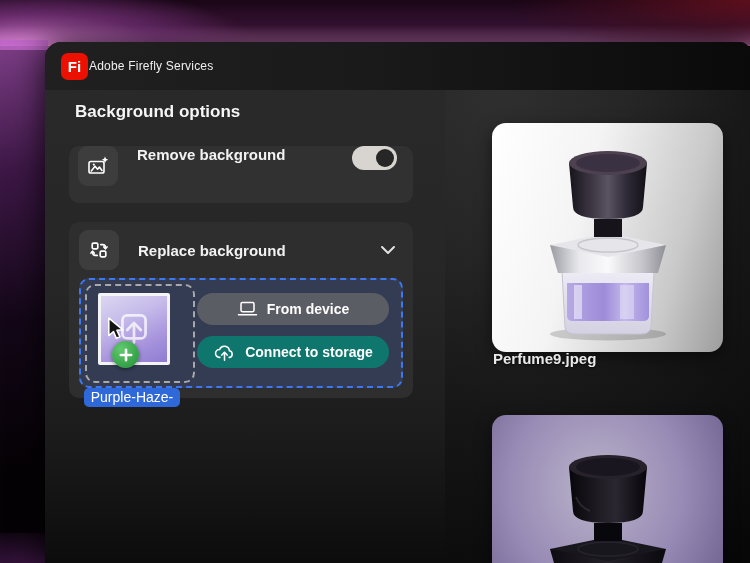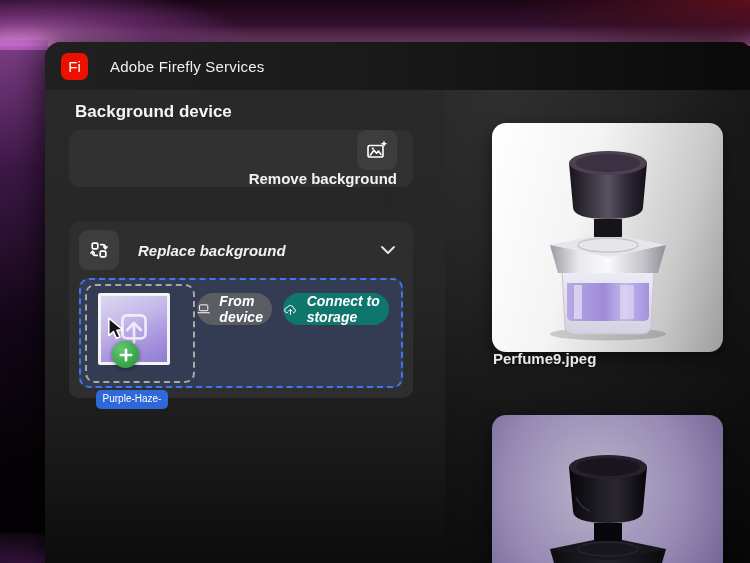--- a/index.html
+++ b/index.html
@@ -17,63 +17,63 @@
     background:linear-gradient(180deg, rgba(190,95,205,.65) 0%, rgba(130,50,150,.45) 30%, rgba(70,25,90,.22) 65%, transparent 100%);}
   .glow-bottom{position:absolute;bottom:0;left:0;width:320px;height:30px;
     background:radial-gradient(70% 180% at 8% 100%, rgba(140,50,160,.35) 0%, transparent 75%);}
 
   
   .window{position:absolute;left:45px;top:42px;right:0;bottom:0;background:#171717;
     border-radius:16px 10px 0 0;overflow:hidden;box-shadow:0 0 34px rgba(0,0,0,.85);}
   .titlebar{height:48px;display:flex;align-items:center;padding:0 16px;
     background:linear-gradient(90deg,#202020 0%, #1a1a1a 45%, #0a0a0a 100%);}
   .logo{width:27px;height:27px;border-radius:7px;background:#eb1000;color:#fff;
-    font-weight:normal;font-size:15px;display:flex;align-items:center;justify-content:center;flex:0 0 auto;}
-  .app-title{color:#efefef;font-size:15px;margin-left:22px;letter-spacing:.2px;}
+    font-weight:bold;font-size:15px;display:flex;align-items:center;justify-content:center;flex:0 0 auto;}
+  .app-title{color:#efefef;font-size:12px;margin-left:1px;letter-spacing:.2px;}
 
   .main{position:absolute;top:48px;left:0;right:0;bottom:0;display:flex;}
 
   
   .sidebar{width:400px;flex:0 0 auto;position:relative;
     background:linear-gradient(180deg,#292929 0%, #262626 42%, #1c1c1c 72%, #0c0c0c 100%);}
   .panel-title{position:absolute;left:30px;top:12px;font-size:17px;font-weight:bold;color:#f5f5f5;}
 
-  .row-remove{position:absolute;left:24px;top:40px;width:344px;height:57px;background:#313131;
-    border-radius:10px;display:flex;align-items:flex-end;padding:0 16px 0 9px;box-sizing:border-box;flex-direction:column;}
+  .row-remove{position:absolute;left:24px;top:56px;width:344px;height:57px;background:#313131;
+    border-radius:10px;display:flex;align-items:flex-start;padding:0 16px 0 9px;box-sizing:border-box;}
   .chip{width:40px;height:40px;border-radius:9px;background:#3d3d3d;display:flex;
     align-items:center;justify-content:center;flex:0 0 auto;}
   .row-label{color:#f2f2f2;font-size:15px;font-weight:600;margin-left:19px;}
   .toggle{margin-left:auto;width:45px;height:24px;border-radius:12px;background:#d8d5d0;position:relative;}
   .toggle .knob{position:absolute;right:3px;top:3px;width:18px;height:18px;border-radius:50%;background:#262626;}
 
   .card-replace{position:absolute;left:24px;top:132px;width:344px;height:176px;background:#2e2e2e;
-    border-radius:10px;box-sizing:border-box;padding:8px 10px;font-style:italic;}
+    border-radius:10px;box-sizing:border-box;padding:8px 10px;}
   .replace-head{display:flex;align-items:center;height:40px;}
   .chev{margin-left:auto;margin-right:7px;display:flex;}
 
   .dropzone{position:relative;margin-top:8px;height:110px;border:2px dashed #3e78f0;border-radius:10px;
     background:#343c54;box-sizing:border-box;}
   .ghost{position:absolute;left:4px;top:4px;width:106px;height:95px;border:2px dashed #a8a8a8;border-radius:10px;}
   .thumb{position:absolute;left:17px;top:13px;width:72px;height:72px;box-sizing:border-box;
     border:3px solid #f4f4f4;border-radius:2px;
     background:linear-gradient(155deg,#dcd7f0 0%, #c6bbea 35%, #a996de 68%, #8f7cd1 100%);
     display:flex;align-items:center;justify-content:center;}
   .badge-plus{position:absolute;left:31px;top:61px;width:27px;height:27px;border-radius:50%;
     background:radial-gradient(circle at 35% 30%, #63c96f 0%, #3aa74c 60%, #2e8f3f 100%);
     display:flex;align-items:center;justify-content:center;box-shadow:0 1px 4px rgba(0,0,0,.45);}
   .cursor{position:absolute;left:25px;top:37px;}
 
-  .btn-col{position:absolute;right:12px;top:13px;width:192px;display:flex;gap:11px;}
+  .btn-col{position:absolute;right:12px;top:13px;width:192px;display:flex;flex-direction:column;gap:11px;}
   .pill{height:32px;border-radius:16px;display:flex;align-items:center;justify-content:center;gap:9px;
     color:#fff;font-size:14px;font-weight:bold;}
   .pill-from{background:#5b5d64;}
   .pill-connect{background:#0f766e;}
 
   .drag-label{position:absolute;left:7px;top:298px;width:160px;text-align:center;line-height:18.5px;z-index:6;}
-  .drag-label span{display:inline-block;background:#2e68d9;color:#fff;font-size:10px;
+  .drag-label span{display:inline-block;background:#2e68d9;color:#fff;font-size:14px;
     padding:0 7px;border-radius:5px;}
 
   
   .preview{flex:1;position:relative;overflow:hidden;
     background:radial-gradient(150% 120% at 18% 0%, #2f2f2f 0%, #262626 28%, #161616 58%, #060606 100%);}
   .card1{position:absolute;left:47px;top:33px;width:231px;height:229px;border-radius:14px;
     background:linear-gradient(105deg,#ffffff 0%, #f4f4f4 38%, #c9c9c9 76%, #9d9d9d 100%);
     display:flex;align-items:center;justify-content:center;box-shadow:0 5px 16px rgba(0,0,0,.5);}
   .caption{position:absolute;left:48px;top:260px;color:#e9e9e9;font-size:15px;font-weight:600;
     text-shadow:0 1px 2px rgba(0,0,0,.7);}
@@ -95,21 +95,21 @@
   <div class="window">
 
     <div class="titlebar">
       <div class="logo">Fi</div>
       <div class="app-title">Adobe Firefly Services</div>
     </div>
 
     <div class="main">
 
       <div class="sidebar">
-        <div class="panel-title">Background device</div>
+        <div class="panel-title">Background options</div>
 
         <div class="row-remove">
           <div class="chip">
             <svg width="23" height="21" viewBox="0 0 23 21" fill="none">
               <rect x="2" y="5.5" width="15" height="11.5" rx="1.8" stroke="#fff" stroke-width="1.6"></rect>
               <path d="M4.3 15 L8 10.2 L10.6 13.2 L12.4 11 L15 14.4" stroke="#fff" stroke-width="1.6" fill="none" stroke-linecap="round" stroke-linejoin="round"></path>
               <circle cx="6.8" cy="8.6" r="1.1" fill="#fff"></circle>
               <path d="M18 0.5 L19 2.7 L21.2 3.7 L19 4.7 L18 6.9 L17 4.7 L14.8 3.7 L17 2.7 Z" fill="#fff"></path>
             </svg>
           </div>

